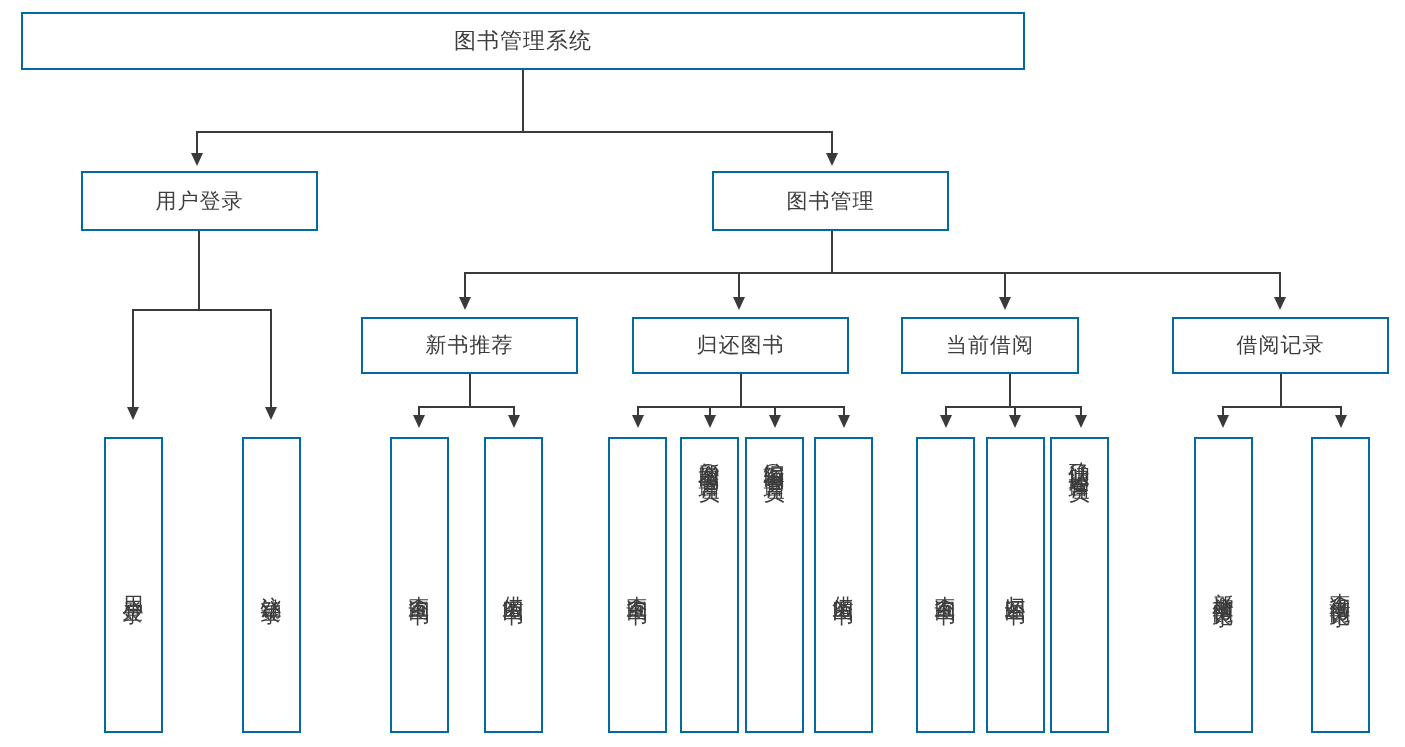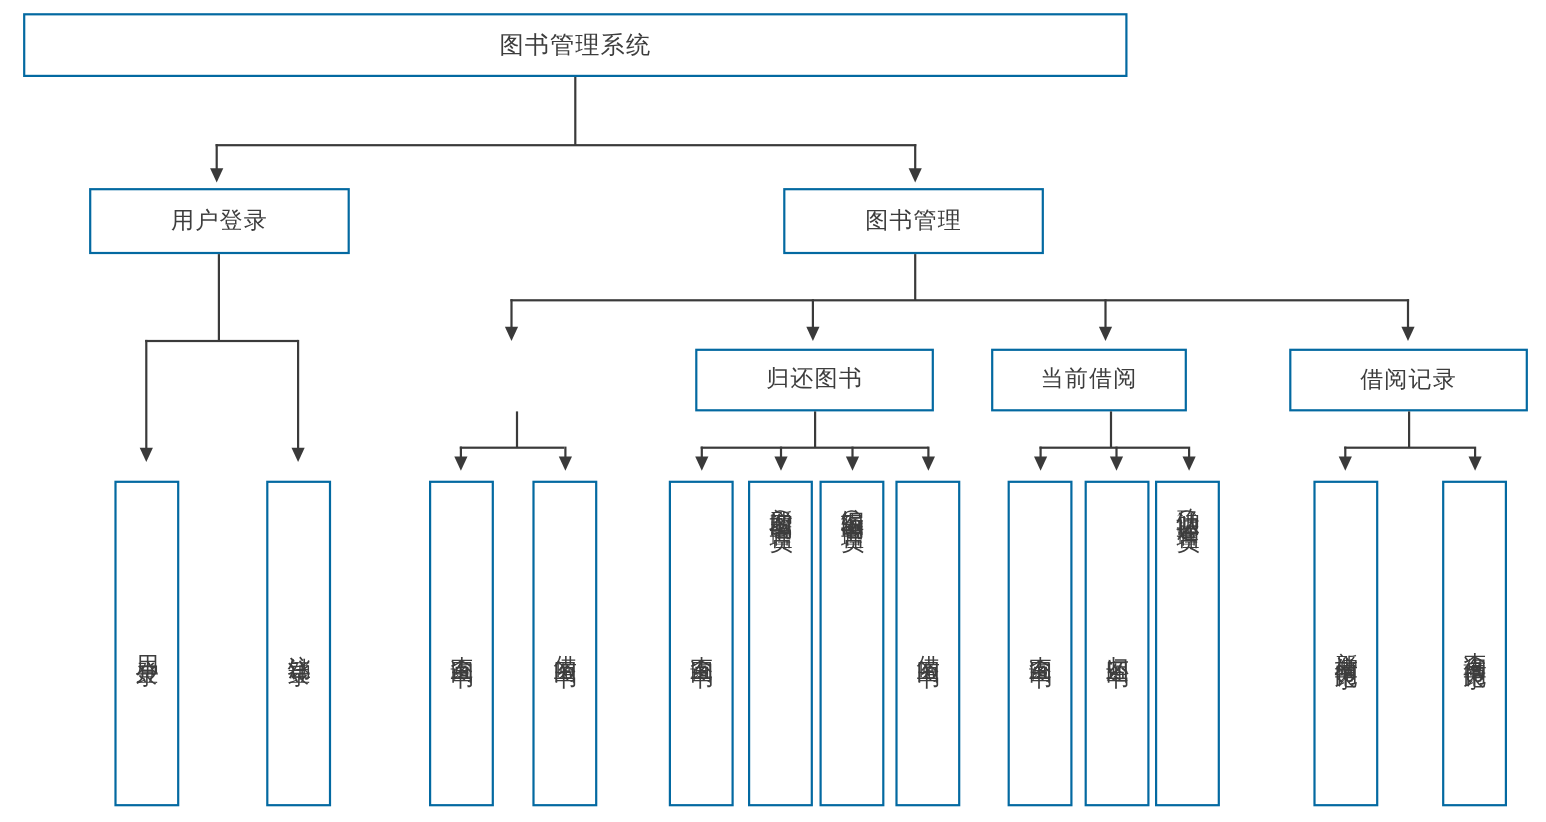--- a/index.html
+++ b/index.html
@@ -106,27 +106,30 @@
   <div class="ln h" style="left:464px;top:272px;width:817px;"></div>
   <div class="ln v" style="left:464px;top:272px;height:28px;"></div>
   <div class="arrow" style="left:459px;top:297px;"></div>
   <div class="ln v" style="left:738px;top:272px;height:28px;"></div>
   <div class="arrow" style="left:733px;top:297px;"></div>
   <div class="ln v" style="left:1004px;top:272px;height:28px;"></div>
   <div class="arrow" style="left:999px;top:297px;"></div>
   <div class="ln v" style="left:1279px;top:272px;height:28px;"></div>
   <div class="arrow" style="left:1274px;top:297px;"></div>
 
+  <div class="node h" style="left:361px;top:317px;width:217px;height:57px;">
+    <span class="label">新书推荐</span>
+  </div>
   <div class="node h" style="left:632px;top:317px;width:217px;height:57px;">
     <span class="label">归还图书</span>
   </div>
   <div class="node h" style="left:901px;top:317px;width:178px;height:57px;">
     <span class="label">当前借阅</span>
   </div>
-  <div class="node h" style="left:1172px;top:317px;width:217px;height:57px;font-family:Liberation Serif, serif;">
+  <div class="node h" style="left:1172px;top:317px;width:217px;height:57px;">
     <span class="label">借阅记录</span>
   </div>
 
   <div class="ln v" style="left:469px;top:374px;height:33px;"></div>
   <div class="ln h" style="left:418px;top:406px;width:95px;"></div>
   <div class="ln v" style="left:418px;top:406px;height:12px;"></div>
   <div class="arrow" style="left:413px;top:415px;"></div>
   <div class="ln v" style="left:513px;top:406px;height:12px;"></div>
   <div class="arrow" style="left:508px;top:415px;"></div>
 

